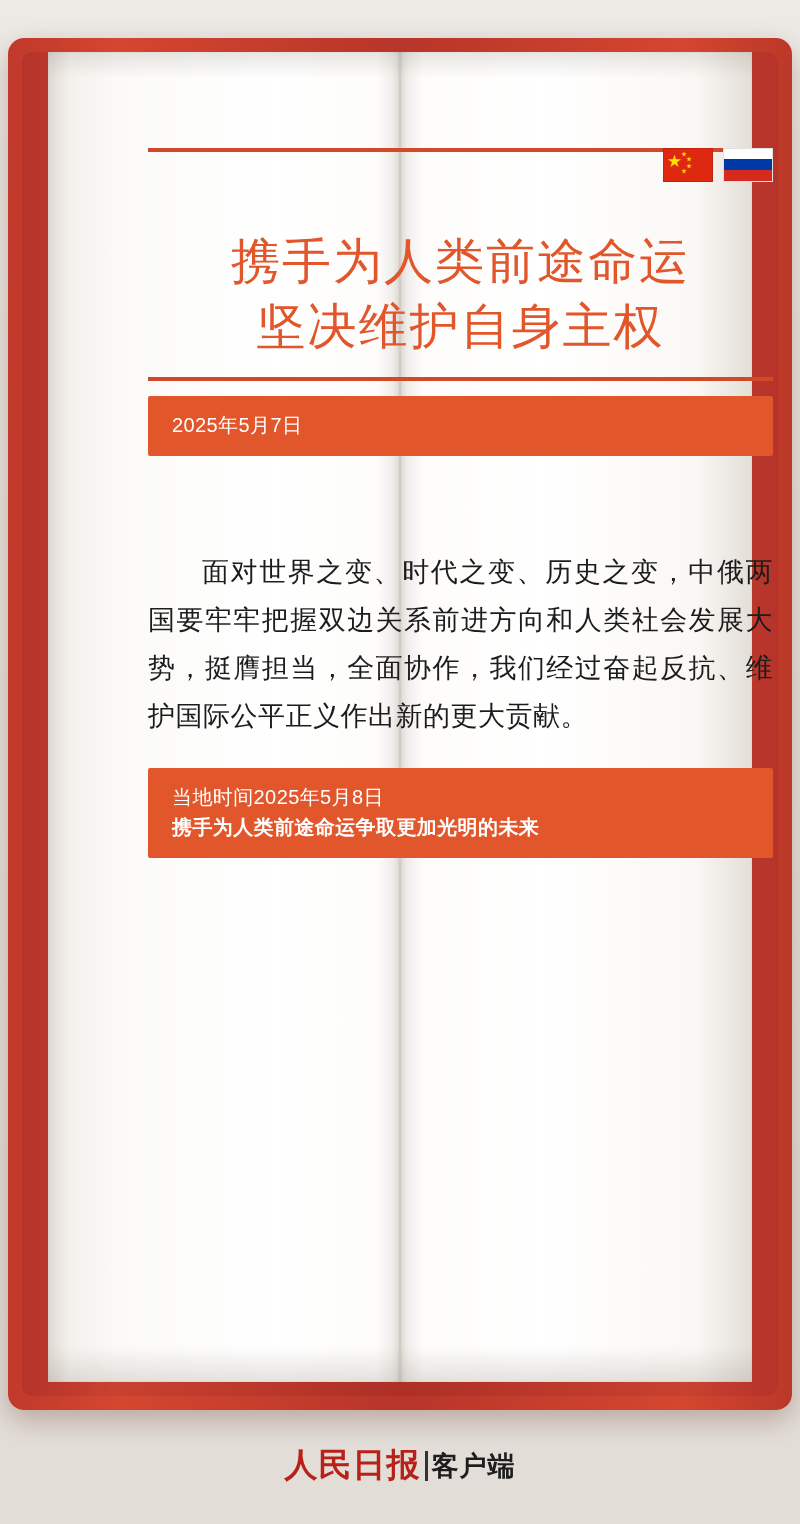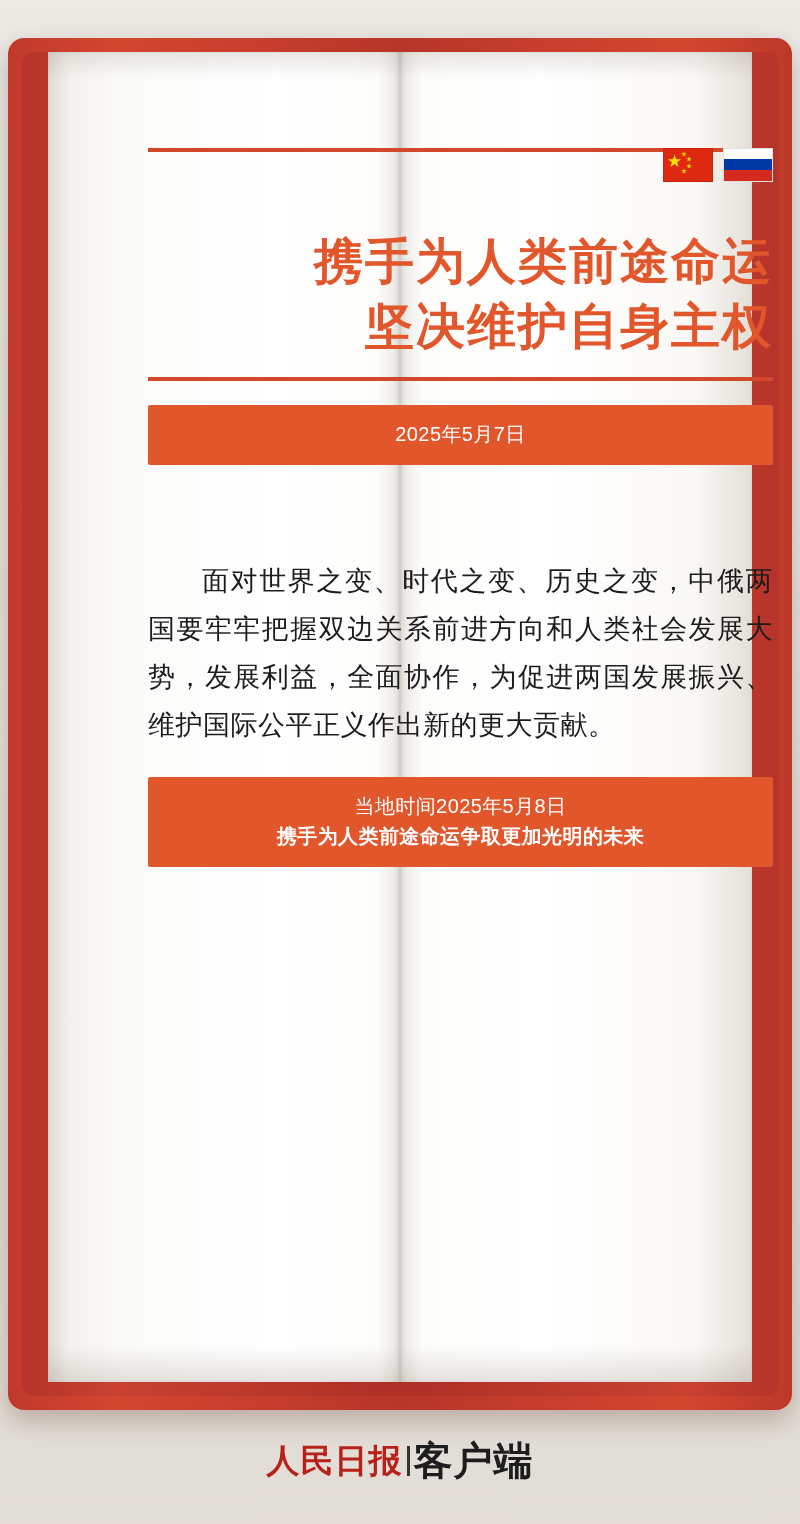--- a/index.html
+++ b/index.html
@@ -134,49 +134,49 @@
     height: 4px;
     background: #d2492a;
     width: 625px;
   }
   .title-wrap {
     padding: 24px 0 18px 0;
     margin-top: 54px;
   }
   .title-line {
     font-family: "DejaVu Sans", "Liberation Sans", sans-serif;
-    font-weight: bold;
+    font-weight: normal;
     font-size: 49px;
     line-height: 1.32;
     letter-spacing: 2px;
     color: #e2562c;
-    text-align: right;
+    text-align: center;
     white-space: nowrap;
   }
 
   
   .para {
     font-family: "DejaVu Serif", "Liberation Serif", serif;
     font-size: 27px;
     line-height: 1.78;
     color: #1c1c1c;
     text-indent: 2em;
     text-align: justify;
     letter-spacing: .5px;
   }
   .para-1 { margin-top: 84px; }
   .para-2 { margin-top: 92px; }
 
   
   .source {
-    margin-top: 24px;
+    margin-top: 15px;
     background: #e2562c;
     color: #ffffff;
     padding: 14px 24px 16px 24px;
-    text-align: center;
+    text-align: left;
     border-radius: 2px;
   }
   .source-date {
     font-size: 20px;
     line-height: 1.5;
     letter-spacing: .4px;
   }
   .source-desc {
     font-size: 20px;
     line-height: 1.5;
@@ -202,21 +202,21 @@
     color: #b7211a;
     letter-spacing: 1px;
   }
   .logo-sep {
     width: 3px;
     height: 30px;
     background: #333;
   }
   .logo-app {
     font-family: Liberation Serif, serif;
-    font-size: 39px;
+    font-size: 27px;
     font-weight: bold;
     color: #1d1d1d;
     letter-spacing: 1px;
     text-align: right;
   }
 </style>
 </head>
 <body>
 
 <div class="poster">
@@ -250,21 +250,21 @@
       <div class="title-wrap">
         <div class="title-line">携手为人类前途命运</div>
         <div class="title-line">坚决维护自身主权</div>
       </div>
       <div class="rule"></div>
 
       <div class="source">
         <div class="source-date">2025年5月7日</div>
       </div>
 
-      <p class="para para-2">面对世界之变、时代之变、历史之变，中俄两国要牢牢把握双边关系前进方向和人类社会发展大势，发展利益，全面协作，为促进两国发展振兴、维护国际公平正义作出新的更大贡献。</p>
+      <p class="para para-2">面对世界之变、时代之变、历史之变，中俄两国要牢牢把握双边关系前进方向和人类社会发展大势，挺膺担当，全面协作，我们经过奋起反抗、维护国际公平正义作出新的更大贡献。</p>
       <div class="source">
         <div class="source-date">当地时间2025年5月8日</div>
         <div class="source-desc">携手为人类前途命运争取更加光明的未来</div>
       </div>
 
     </div>
   </div>
 
   <div class="footer">
     <span class="logo-rmrb">人民日报</span>

